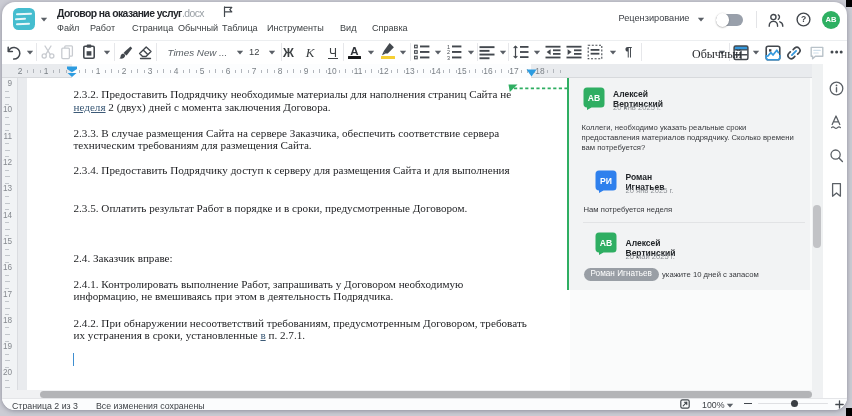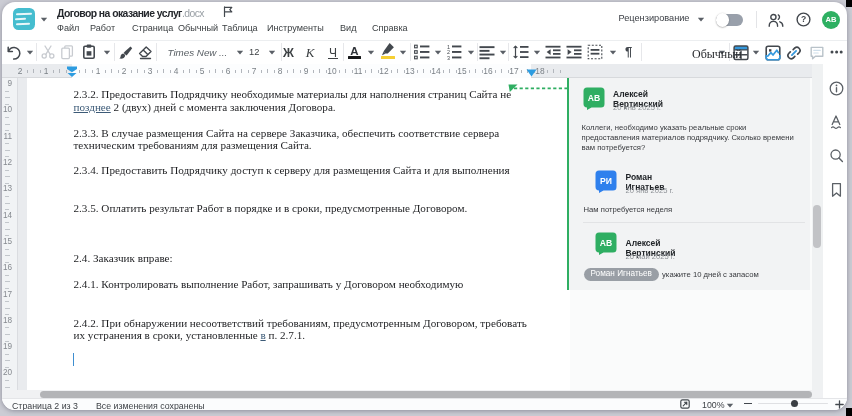--- a/index.html
+++ b/index.html
@@ -365,27 +365,28 @@
 <div class="vrt" style="top:340.5px;width:4px;left:5px"></div>
 <div class="vrnum" style="top:342.1px">19</div>
 <div class="vrt" style="top:353.7px;width:4px;left:5px"></div>
 <div class="vrt" style="top:360.2px;width:5px;left:5px"></div>
 <div class="vrt" style="top:366.8px;width:4px;left:5px"></div>
 <div class="vrnum" style="top:368.4px">20</div>
 <div class="vrt" style="top:380.0px;width:4px;left:5px"></div>
 <div class="vrt" style="top:386.5px;width:5px;left:5px"></div>
 <div style="position:absolute;left:27px;top:78px;width:543px;height:312px;background:#fff"></div>
 <div class="dl" style="top:89.2px">2.3.2. Предоставить Подрядчику необходимые материалы для наполнения страниц Сайта не</div>
-<div class="dl" style="top:101.6px"><span class="ins">позднее</span> 2 (двух) дней с момента заключения Договора.</div>
+<div class="dl" style="top:101.6px"><span class="ins">неделя</span> 2 (двух) дней с момента заключения Договора.</div>
 <div class="dl" style="top:127.8px">2.3.3. В случае размещения Сайта на сервере Заказчика, обеспечить соответствие сервера</div>
 <div class="dl" style="top:140.2px">техническим требованиям для размещения Сайта.</div>
 <div class="dl" style="top:164.8px">2.3.4. Предоставить Подрядчику доступ к серверу для размещения Сайта и для выполнения</div>
 <div class="dl" style="top:203.2px">2.3.5. Оплатить результат Работ в порядке и в сроки, предусмотренные Договором.</div>
 <div class="dl" style="top:253.2px">2.4. Заказчик вправе:</div>
 <div class="dl" style="top:278.6px">2.4.1. Контролировать выполнение Работ, запрашивать у Договором необходимую</div>
+<div class="dl" style="top:291.0px">информацию, не вмешиваясь при этом в деятельность Подрядчика.</div>
 <div class="dl" style="top:317.6px">2.4.2. При обнаружении несоответствий требованиям, предусмотренным Договором, требовать</div>
 <div class="dl" style="top:330.0px">их устранения в сроки, установленные <span class="ins">в</span> п. 2.7.1.</div>
 <div style="position:absolute;left:72.5px;top:353px;width:1.6px;height:12.5px;background:#3e8ed0"></div>
 
 <svg style="position:absolute;left:508px;top:83.5px" width="10" height="9" viewBox="0 0 10 9">
         <path d="M0.5 0.5 H9.5 L1.8 8 Z" fill="#2fae62"></path>
       </svg>
 <svg style="position:absolute;left:514px;top:86.5px" width="54" height="3" viewBox="0 0 54 3">
         <path d="M0 1.4 H54" stroke="#2fae62" stroke-width="1.7" stroke-dasharray="3.2 2.4"></path>
       </svg>

